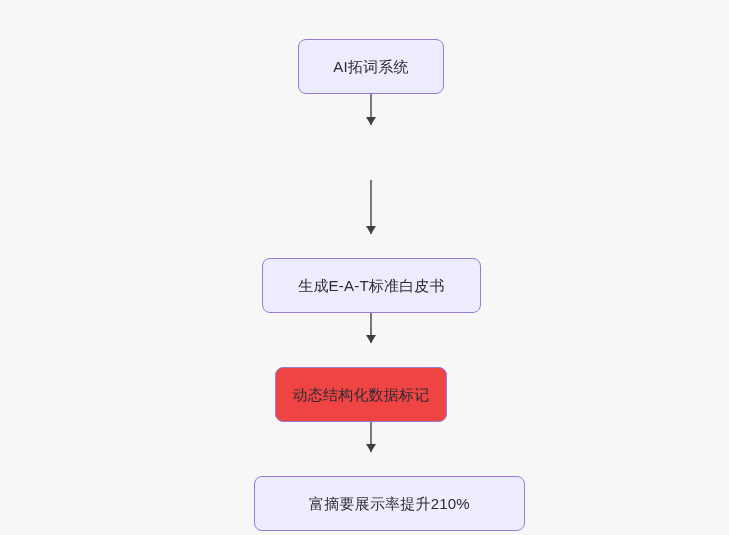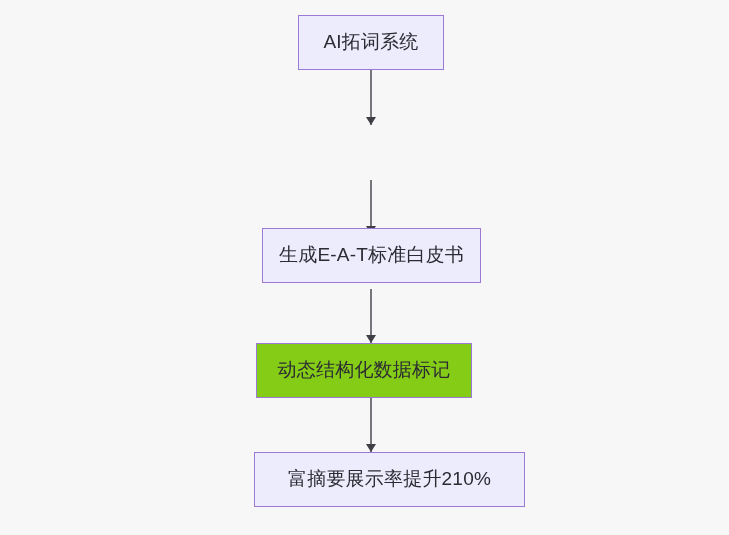--- a/index.html
+++ b/index.html
@@ -16,29 +16,30 @@
   #flowchart {
     position: relative;
     width: 729px;
     height: 535px;
   }
   .node {
     position: absolute;
     box-sizing: border-box;
     background: #ececfc;
     border: 1.6px solid #9a7ad6;
-    border-radius: 0;
+    border-radius: 8px;
     display: flex;
     align-items: center;
     justify-content: center;
     color: #2b2b33;
-    font-size: 19px;
+    font-size: 15px;
     line-height: 1.2;
     letter-spacing: 0.2px;
     white-space: nowrap;
+    margin-top: 24px;
   }
   .connector {
     position: absolute;
     width: 0;
   }
   .connector .line {
     position: absolute;
     left: 50%;
     top: 0;
     transform: translateX(-50%);
@@ -73,17 +74,17 @@
   <div class="connector" id="e3" style="left: 371px; top: 289px; height: 54px;">
     <div class="line" style="height: 54px; background: rgb(118, 118, 124);"></div>
     <div class="head" style="border-top-color: rgb(63, 63, 70);"></div>
   </div>
   <div class="connector" id="e4" style="left: 371px; top: 398px; height: 54px;">
     <div class="line" style="height: 54px; background: rgb(118, 118, 124);"></div>
     <div class="head" style="border-top-color: rgb(63, 63, 70);"></div>
   </div>
 
   <div class="node" id="n1" style="left: 298px; top: 15px; width: 146px; height: 55px; background: rgb(236, 236, 252); border-color: rgb(154, 122, 214); color: rgb(43, 43, 51);">AI拓词系统</div>
-  <div class="node" id="n3" style="left: 262px; top: 228px; width: 219px; height: 55px; background: rgb(236, 236, 252); border-color: rgb(154, 122, 214); color: rgb(43, 43, 51); text-align: right;">生成E-A-T标准白皮书</div>
-  <div class="node" id="n4" style="left: 256px; top: 343px; width: 216px; height: 55px; background: #84cc16; border-color: rgb(154, 122, 214); color: rgb(43, 43, 51);">动态结构化数据标记</div>
+  <div class="node" id="n3" style="left: 262px; top: 234px; width: 219px; height: 55px; background: rgb(236, 236, 252); border-color: rgb(154, 122, 214); color: rgb(43, 43, 51); text-align: right;">生成E-A-T标准白皮书</div>
+  <div class="node" id="n4" style="left: 275px; top: 343px; width: 172px; height: 55px; background: #ef4444; border-color: rgb(154, 122, 214); color: rgb(43, 43, 51);">动态结构化数据标记</div>
   <div class="node" id="n5" style="left: 254px; top: 452px; width: 271px; height: 55px; background: rgb(236, 236, 252); border-color: rgb(154, 122, 214); color: rgb(43, 43, 51);">富摘要展示率提升210%</div>
 
 </div>
 
 </body></html>

